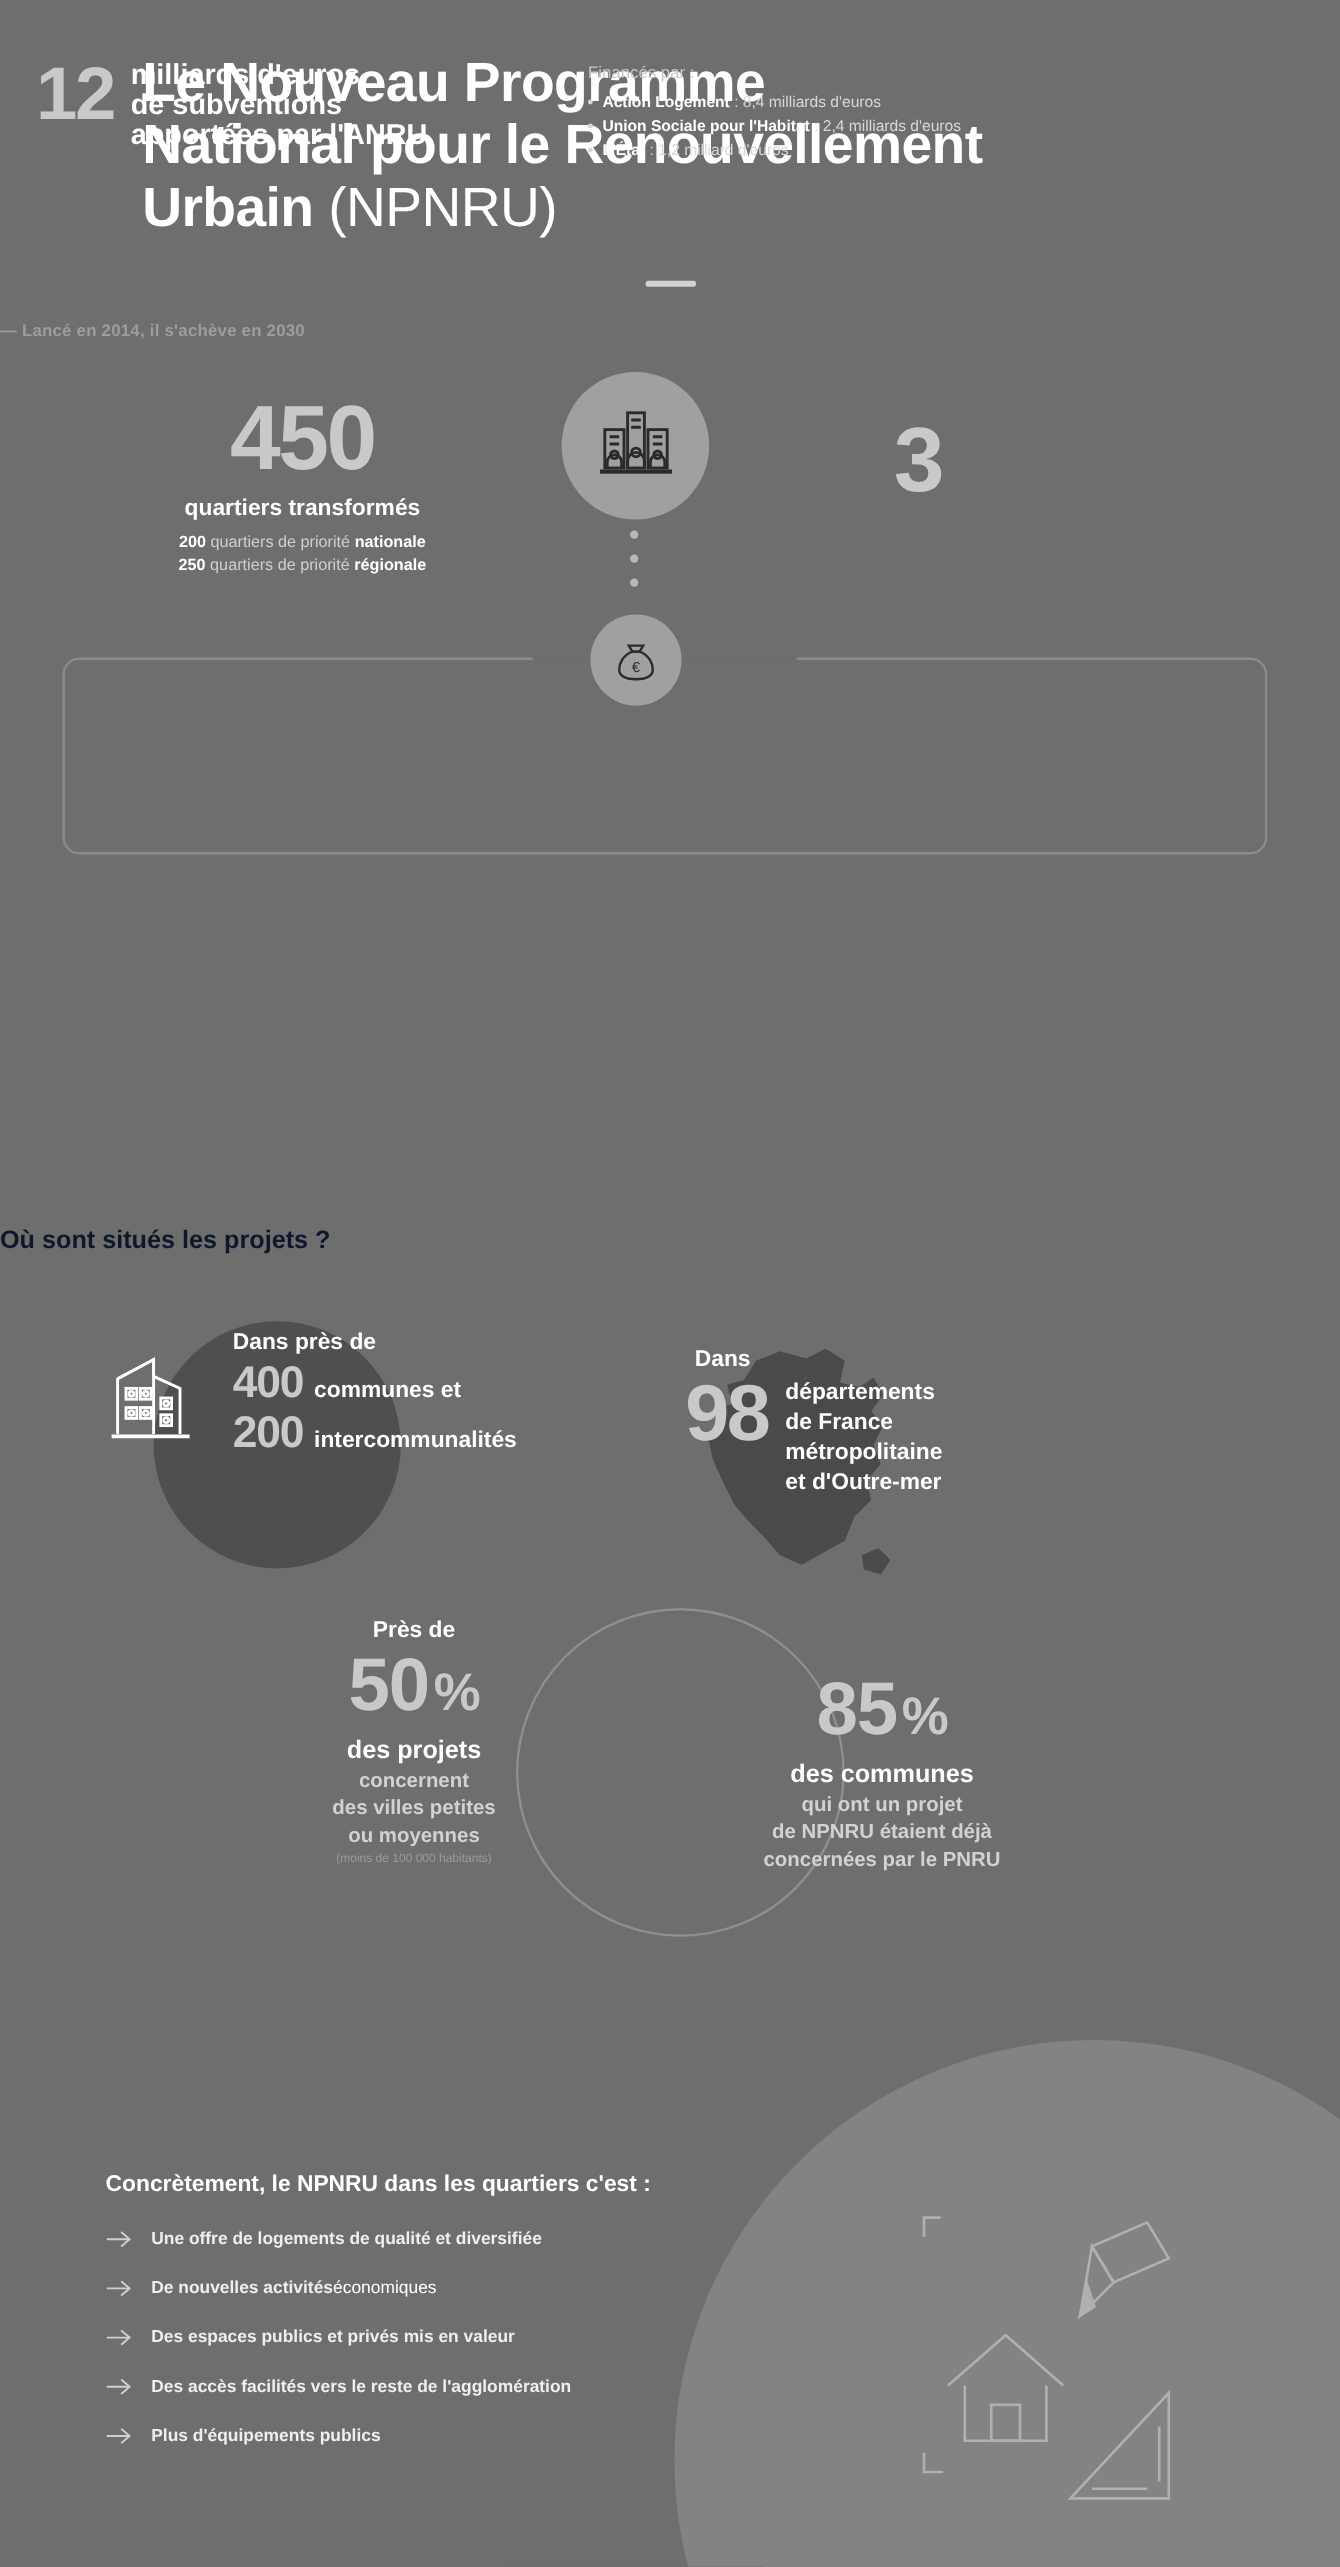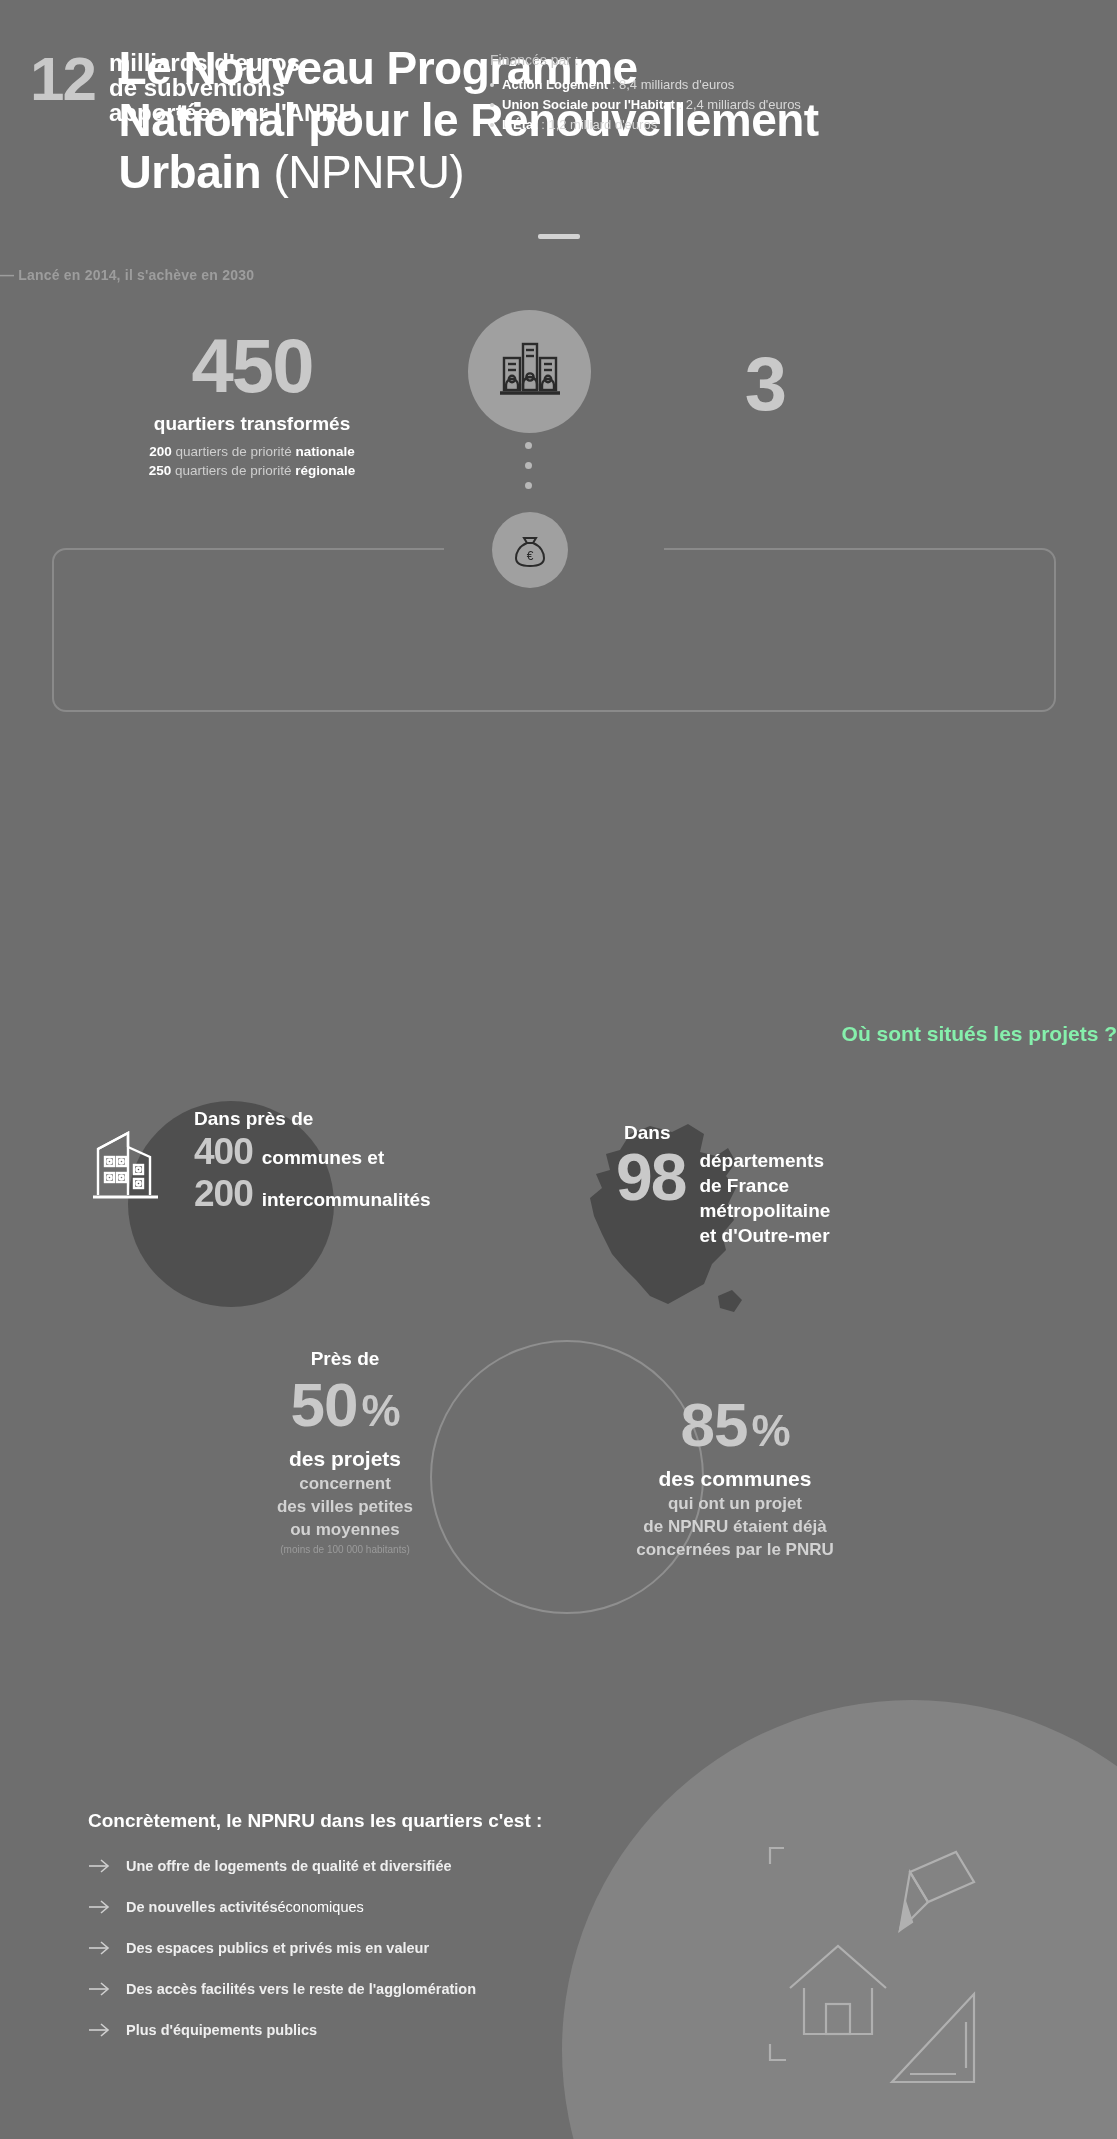--- a/index.html
+++ b/index.html
@@ -237,24 +237,24 @@
     color: #ffffff;
     font-weight: 700;
   }
 
   
   .section-q {
     position: absolute;
     left: 0;
     top: 1022px;
     width: 1117px;
-    text-align: right;
+    text-align: left;
     font-size: 21px;
     font-weight: 700;
-    color: #86efac;
+    color: #0f172a;
     z-index: 3;
   }
 
   
   .where-left {
     position: absolute;
     left: 88px;
     top: 1108px;
     z-index: 3;
     display: flex;
@@ -283,21 +283,21 @@
     margin-right: 9px;
   }
   .num-line .nt {
     font-size: 19px;
     font-weight: 700;
     color: #ffffff;
   }
 
   .where-right {
     position: absolute;
-    left: 616px;
+    left: 571px;
     top: 1122px;
     z-index: 3;
   }
   .where-right .dans {
     font-size: 19px;
     font-weight: 700;
     color: #ffffff;
     margin-left: 8px;
   }
   .where-right .row98 {

